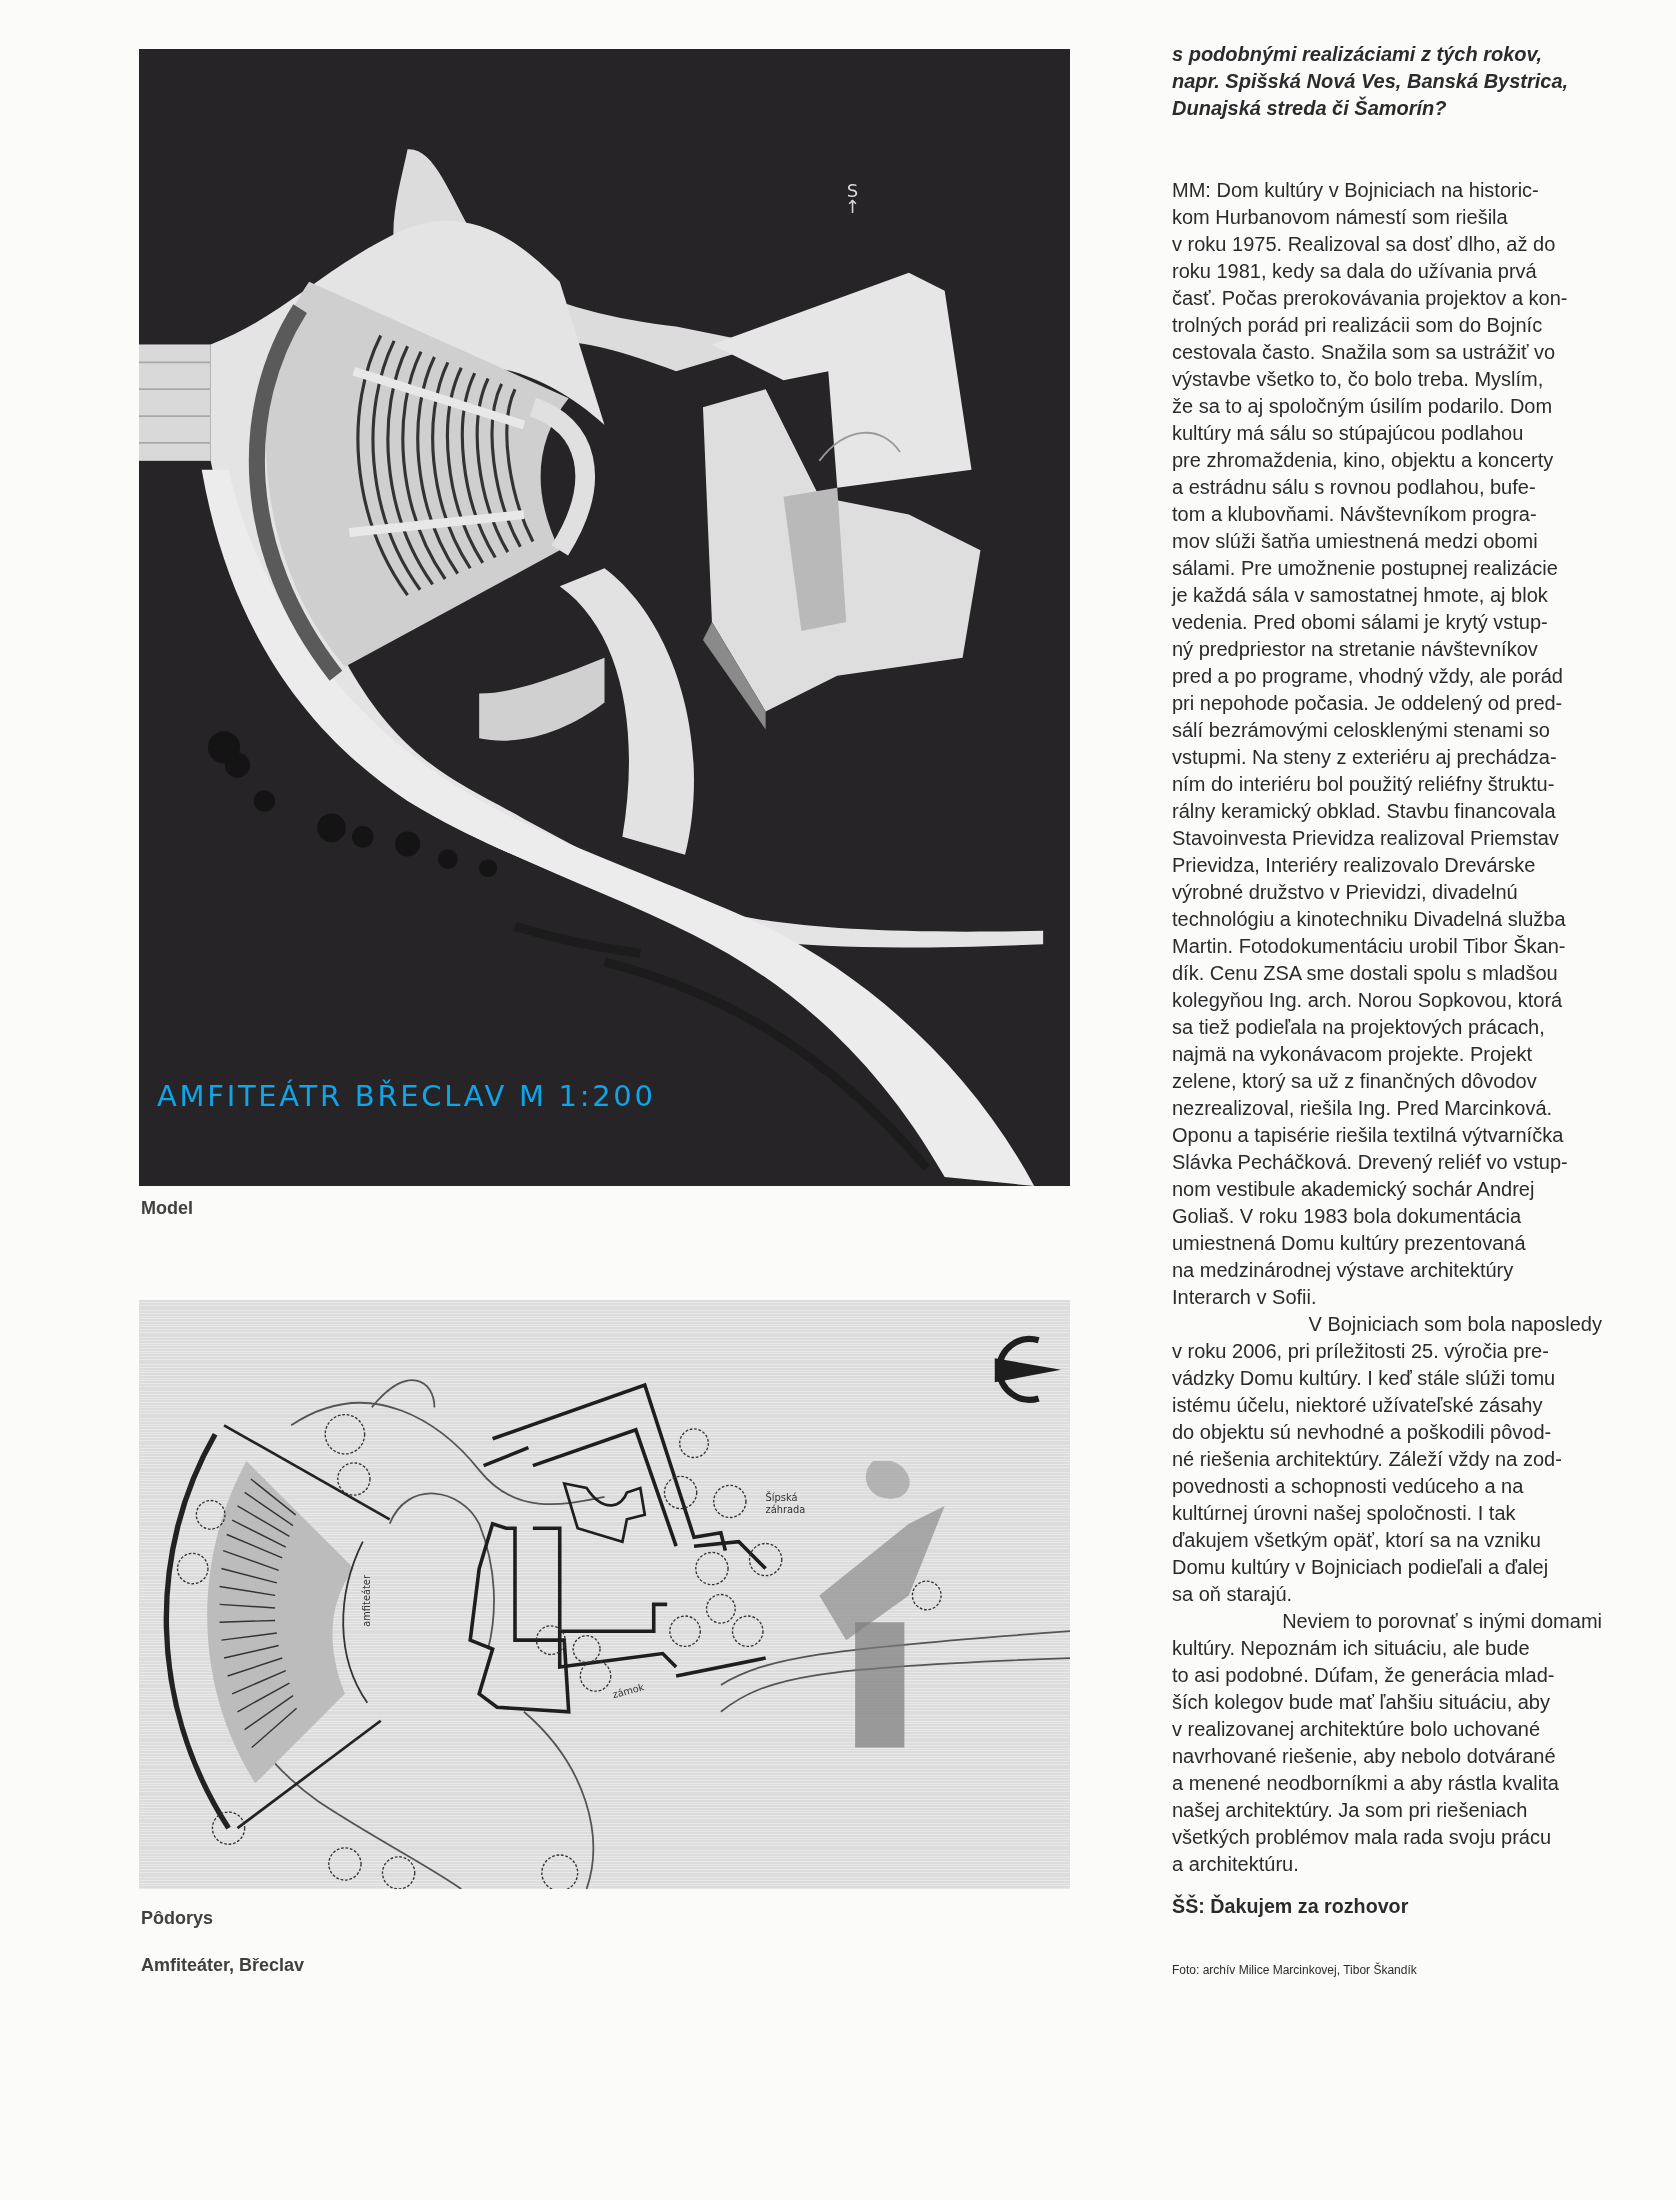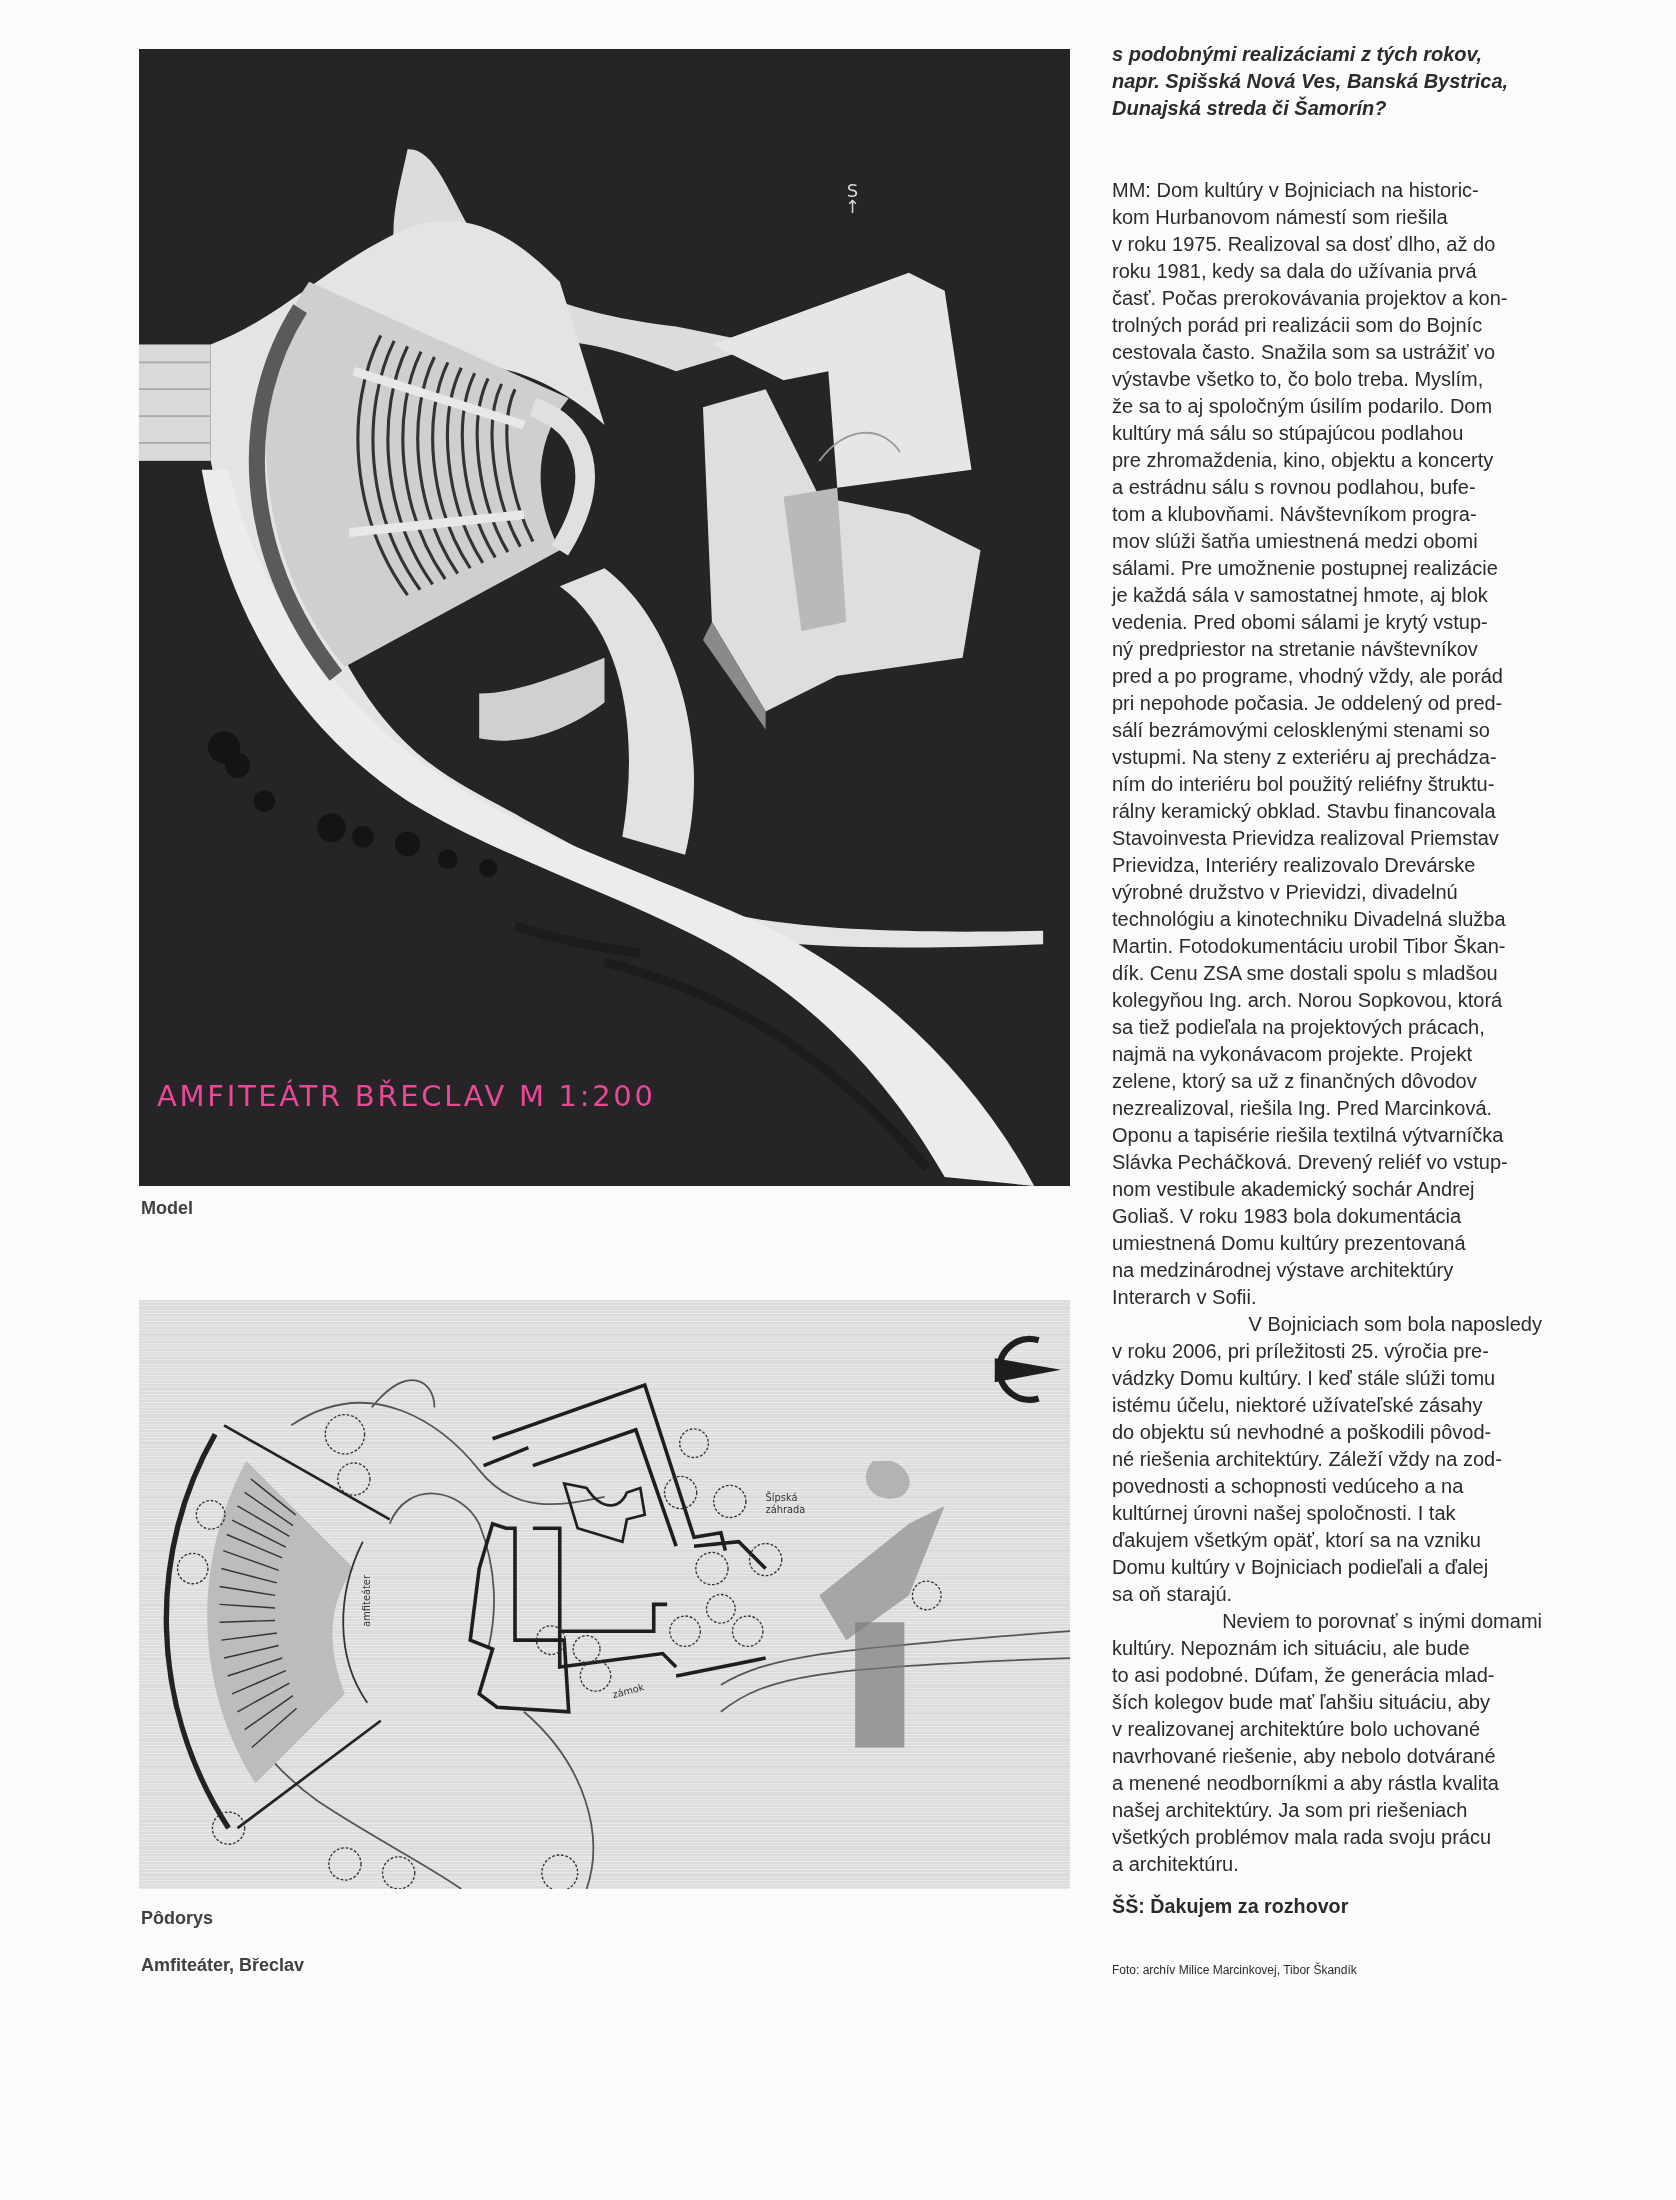--- a/index.html
+++ b/index.html
@@ -17,21 +17,21 @@
       position: absolute; left: 139px; top: 49px;
       width: 931px; height: 1137px;
       background: #262426;
       overflow: hidden;
     }
     .figure-model svg { display: block; width: 100%; height: 100%; }
     .model-label {
       position: absolute; left: 18px; top: 1030px;
       font-family: "DejaVu Sans", sans-serif;
       font-size: 29px; letter-spacing: 2.7px;
-      color: #ec4899; font-weight: normal;
+      color: #0ea5e9; font-weight: normal;
     }
     .north-label {
       position: absolute; left: 706px; top: 134px;
       color: #d8d8d8; font-family: "DejaVu Sans", sans-serif;
       font-size: 18px; line-height: 16px; text-align: center;
     }
 
     .caption {
       position: absolute; left: 141px;
       font-weight: bold; font-size: 18px; color: #404040;
@@ -45,21 +45,21 @@
       width: 931px; height: 589px;
       background-color: #dcdcdc;
       background-image: repeating-linear-gradient(0deg, rgba(255,255,255,0.35) 0px, rgba(255,255,255,0.35) 0.9px, transparent 0.9px, transparent 2.7px);
       overflow: hidden;
     }
     .figure-plan svg { display: block; width: 100%; height: 100%; }
     .plan-text { font-family: "DejaVu Sans", sans-serif; font-size: 11px; fill: #333; }
 
     
     .text-col {
-      position: absolute; left: 1112px; top: 41px;
+      position: absolute; left: 1172px; top: 41px;
       width: 430px;
       font-size: 20px; line-height: 27px;
       color: #2b2b2d;
     }
     .question {
       font-weight: bold; font-style: italic;
       font-size: 20px; line-height: 27px;
       margin-bottom: 55px;
     }
     .para { text-align: left; }

